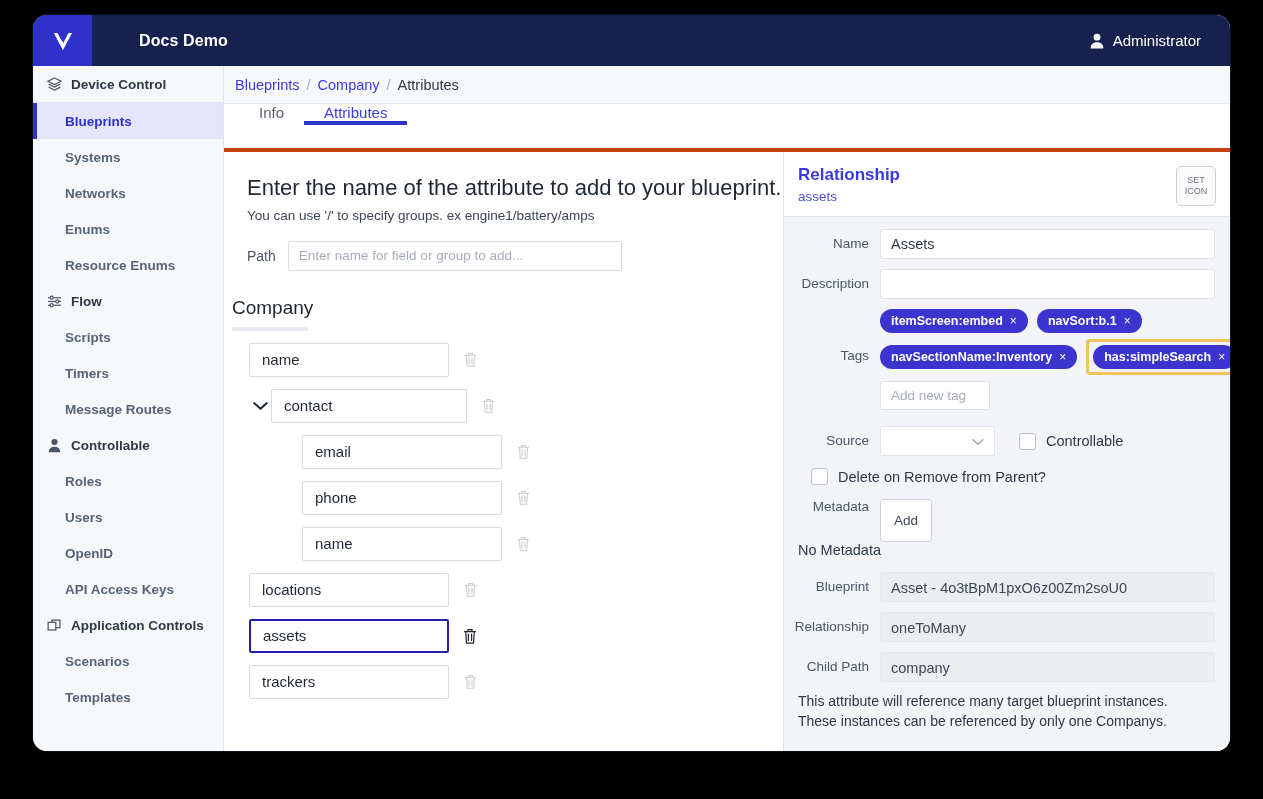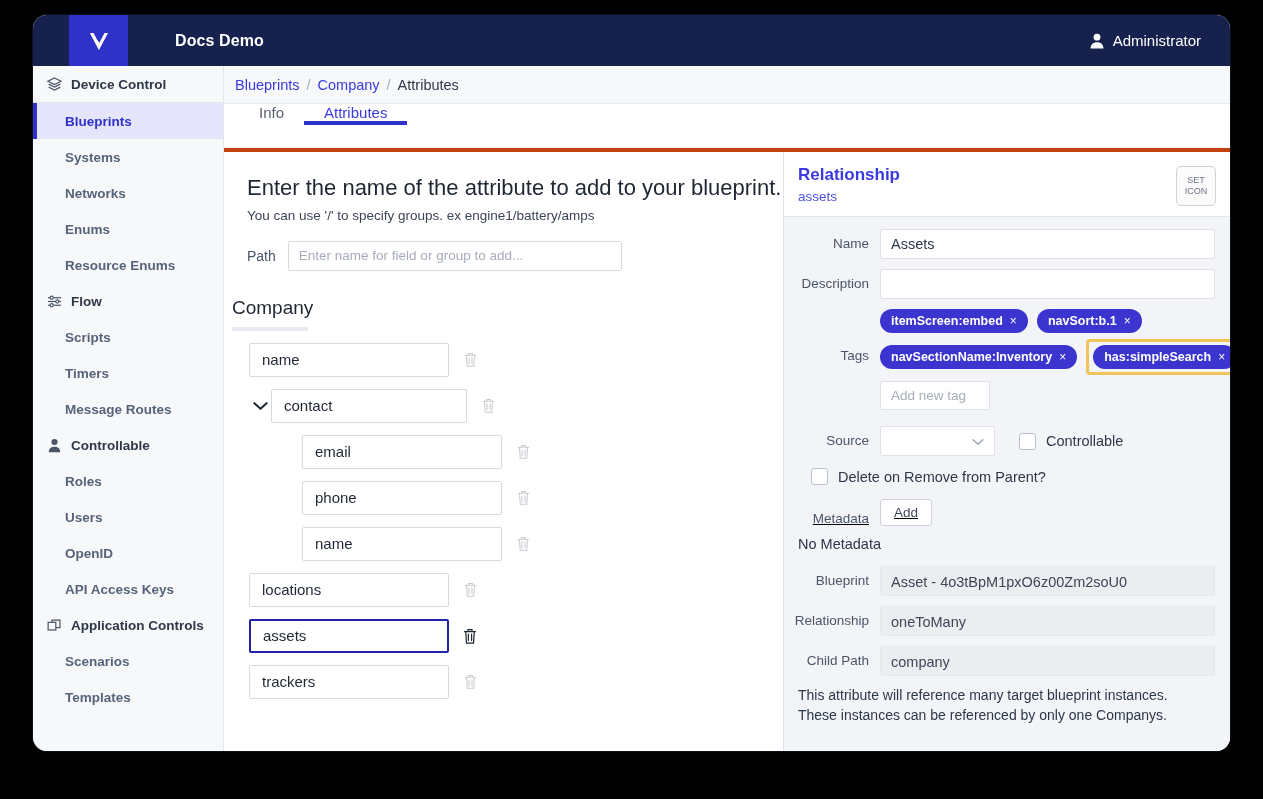--- a/index.html
+++ b/index.html
@@ -29,21 +29,20 @@
   }
 
   
   #topbar {
     height: 51px;
     min-height: 51px;
     background: #16214d;
     display: flex;
     align-items: center;
     color: #ffffff;
-    padding-left: 36px;
   }
   #logo-tile {
     width: 59px;
     height: 51px;
     background: #2e32c8;
     display: flex;
     align-items: center;
     justify-content: center;
   }
   #logo-tile svg { display: block; }
@@ -467,40 +466,39 @@
     margin-left: 24px;
   }
   #delete-parent-row {
     display: flex;
     align-items: center;
     margin: 0 0 14px 27px;
   }
 
   #metadata-row {
     display: flex;
-    align-items: flex-end;
-    margin-bottom: 10px;
-    text-decoration: underline;
+    align-items: flex-start;
+    margin-bottom: 0;
   }
   #metadata-label {
     width: 96px;
     min-width: 96px;
     text-align: right;
     padding-right: 11px;
     font-size: 13.5px;
     color: #4a5568;
     box-sizing: border-box;
   }
   #metadata-add-btn {
     border: 1px solid #ced3db;
     border-radius: 3px;
     background: #ffffff;
     color: #3e4756;
     font-size: 13.5px;
-    padding: 5px 13px;
+    padding: 13px 13px;
     cursor: pointer;
     font-family: "Liberation Sans", sans-serif;
   }
   #no-metadata {
     font-size: 14.5px;
     color: #2d3748;
     margin: 0 0 14px 14px;
   }
 
   #rel-note {

